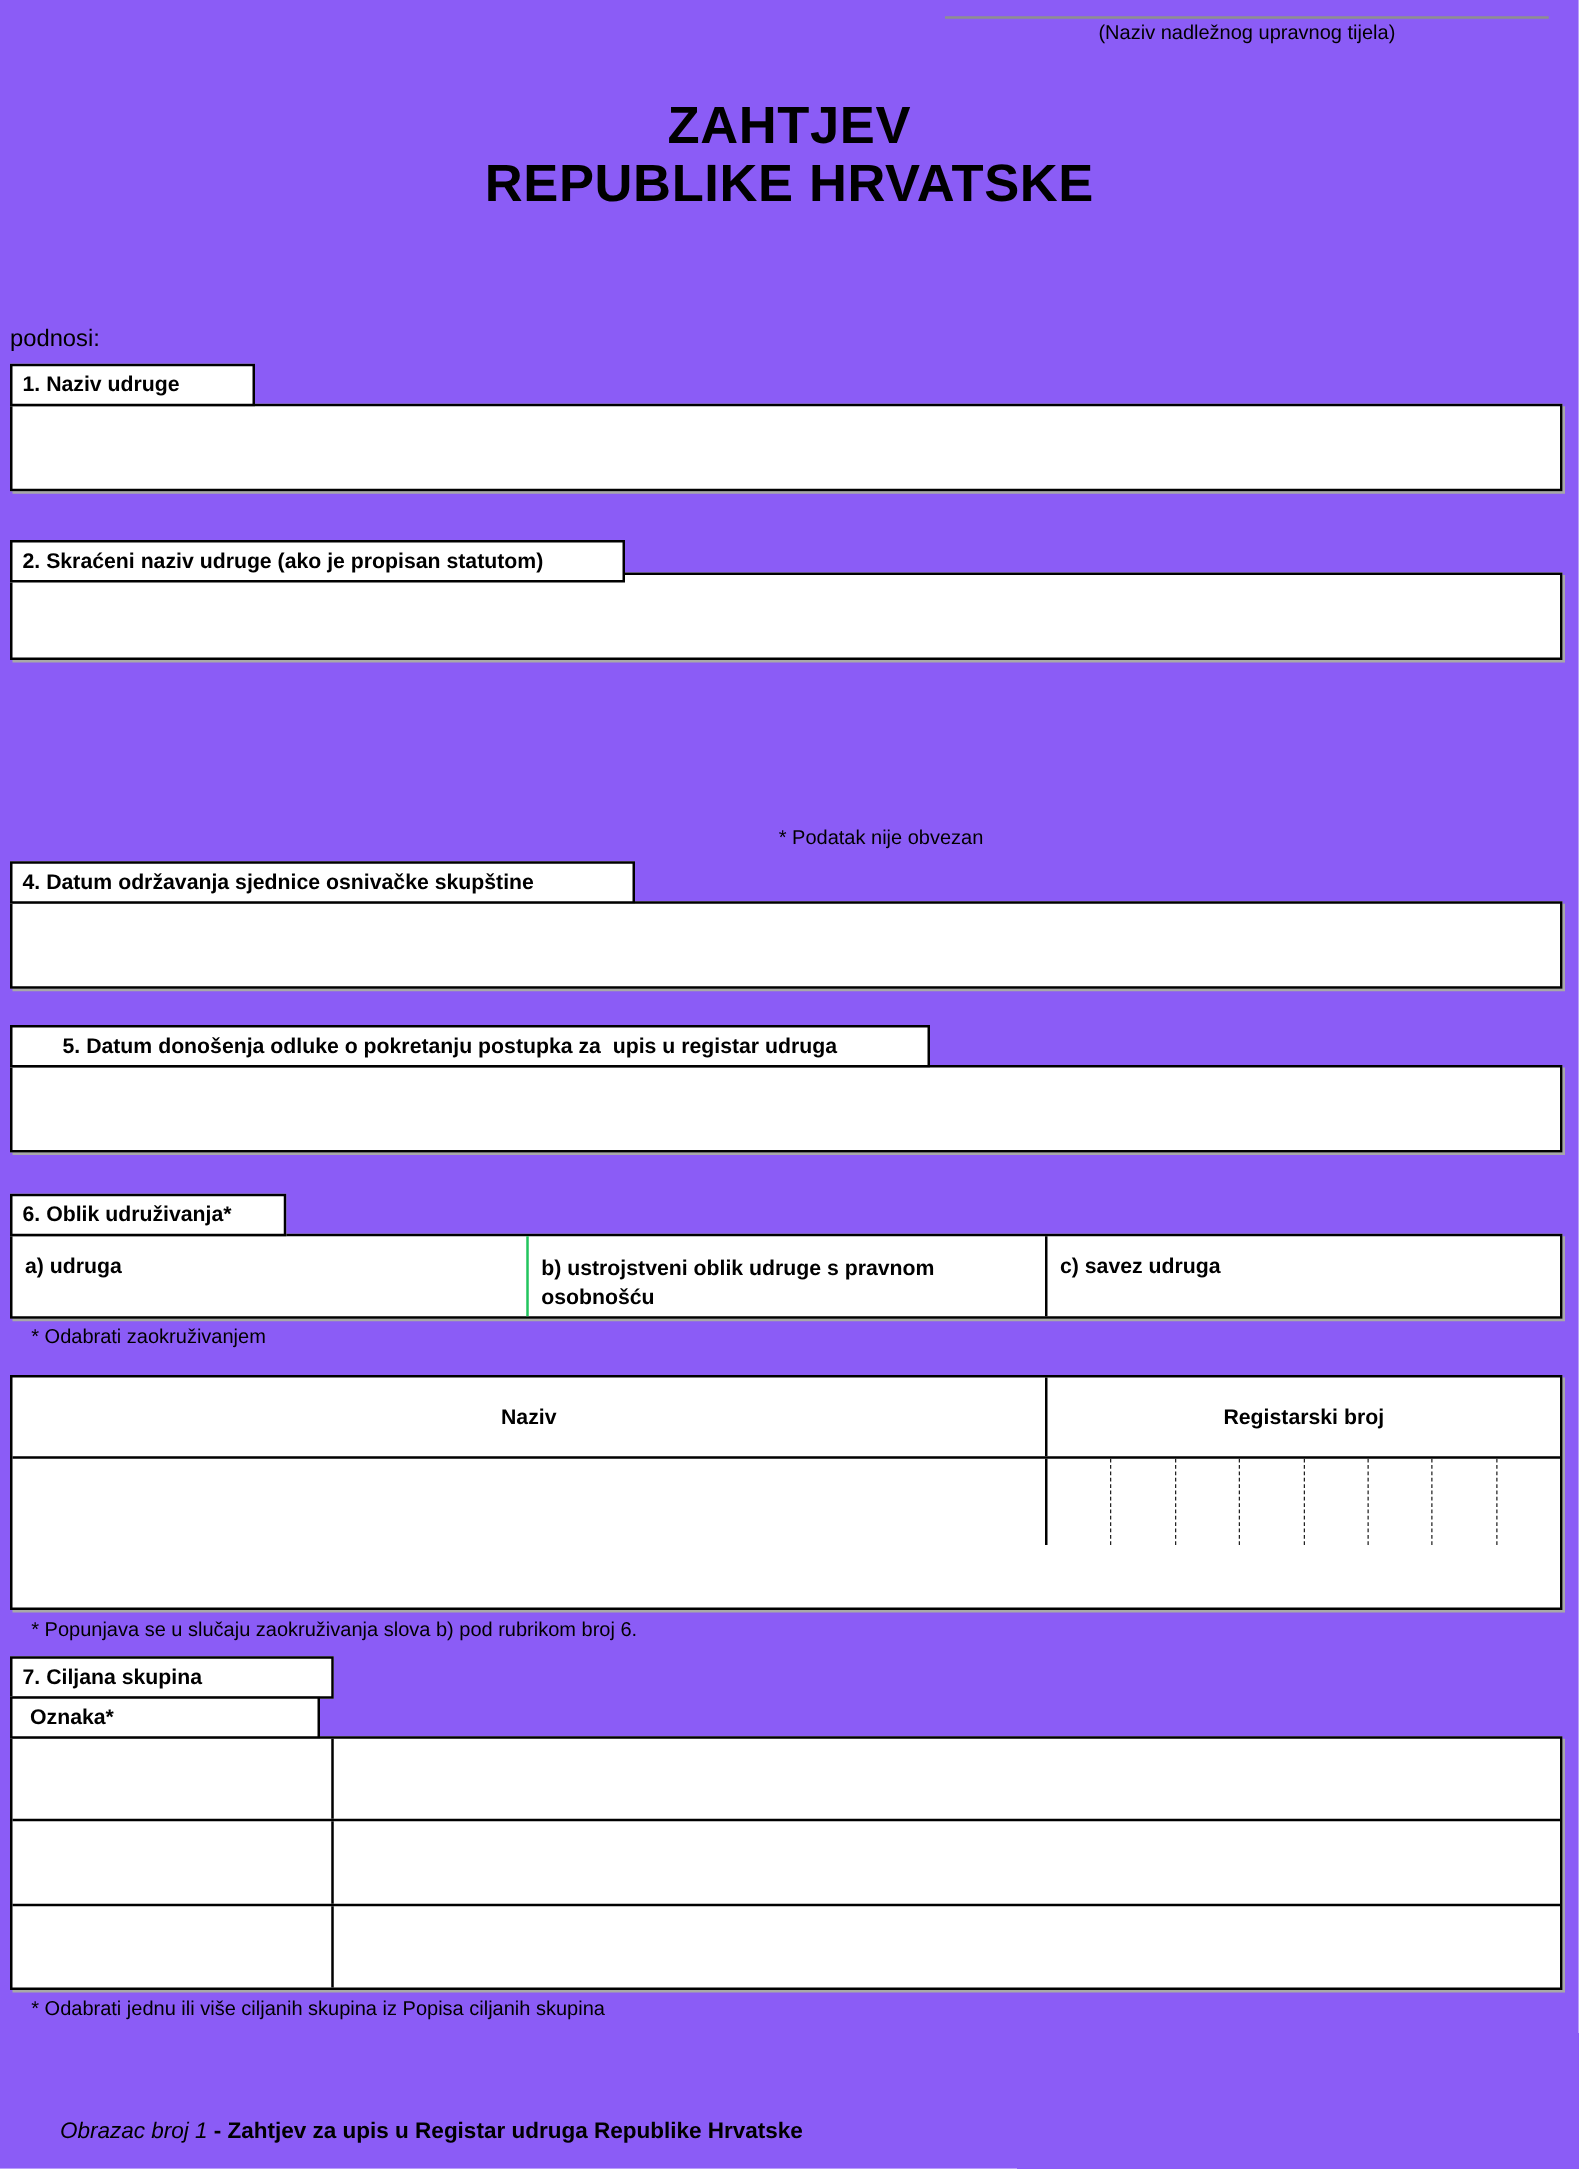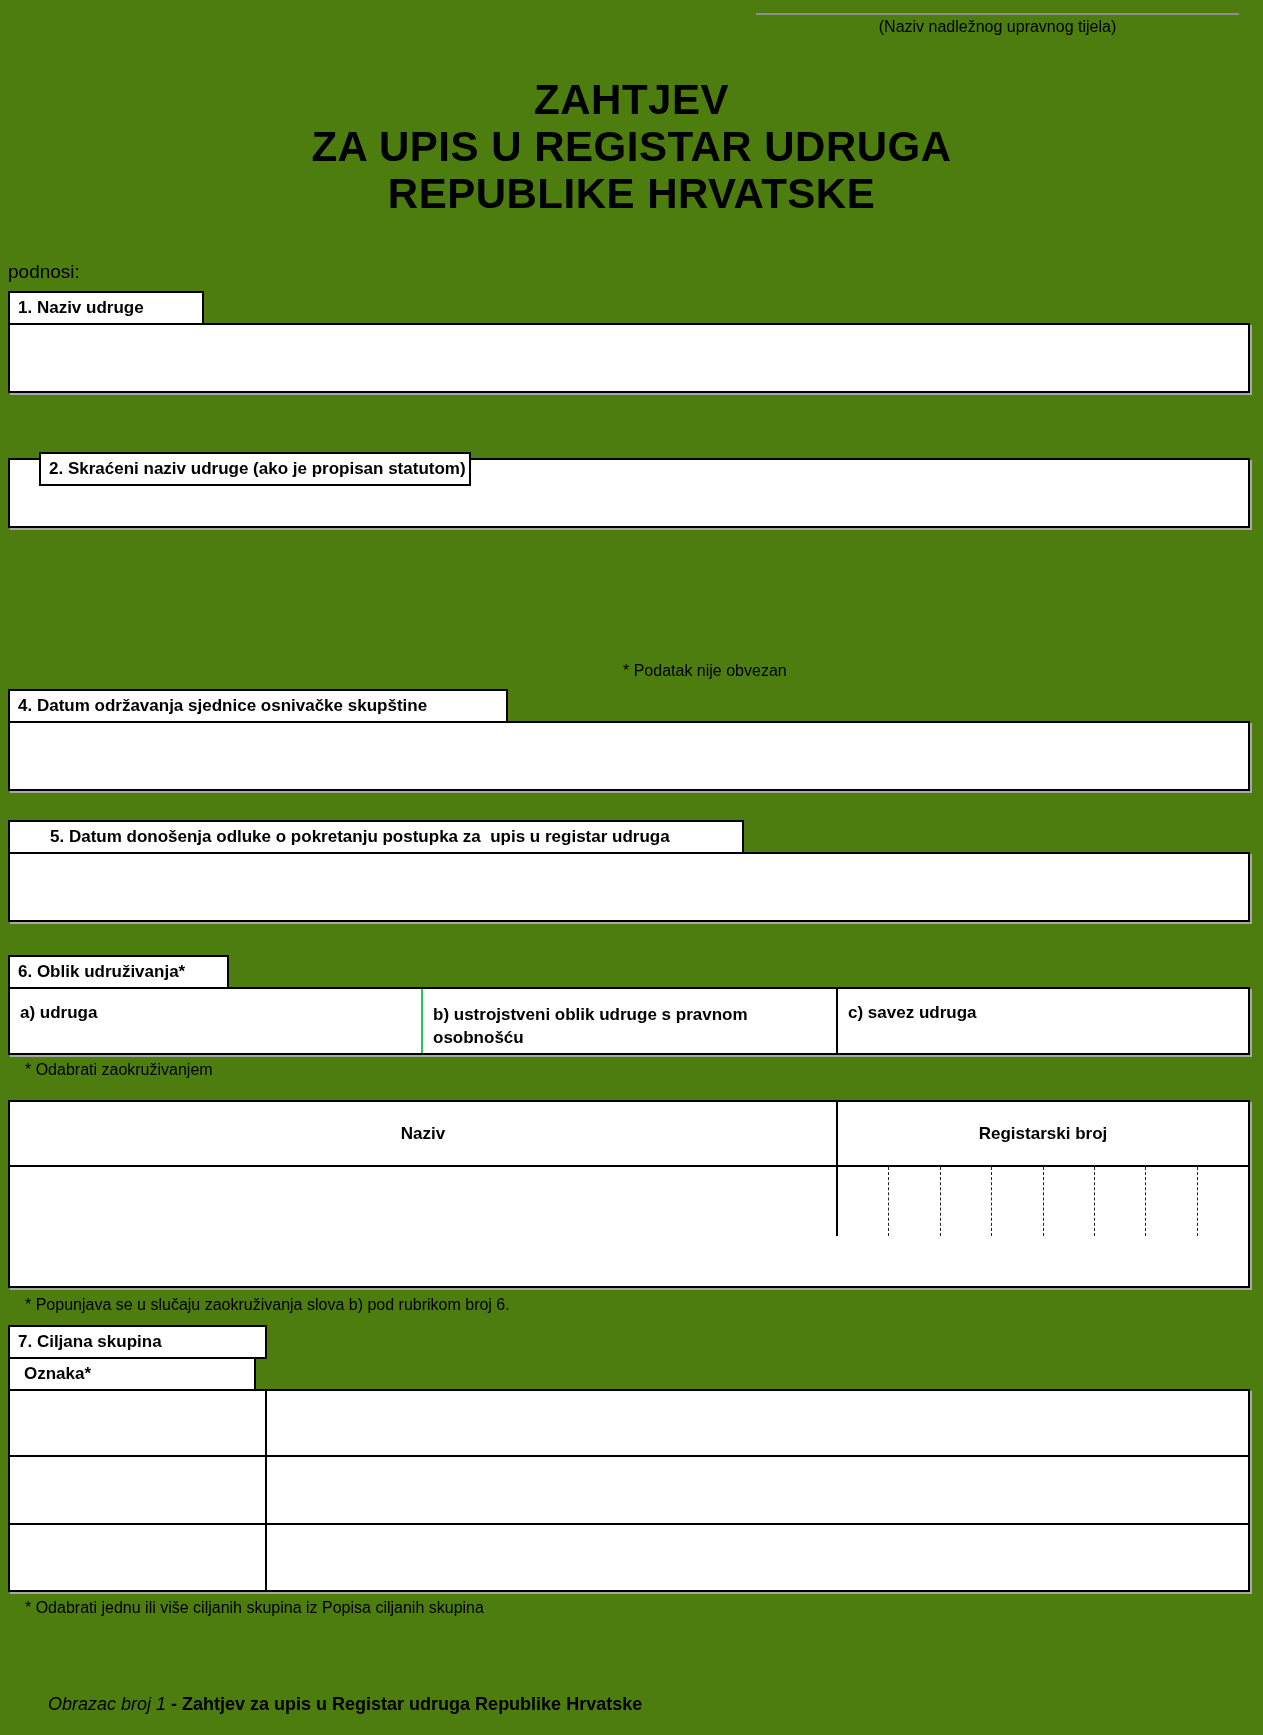--- a/index.html
+++ b/index.html
@@ -1,20 +1,20 @@
 <!DOCTYPE html>
 <html><head>
 <meta charset="utf-8">
 <style>
   html,body{margin:0;padding:0;background:#ffffff;}
   .page{
     position:relative;
     width:1263px;
     height:1735px;
-    background:#4d7c0f;
+    background:#8b5cf6;
     font-family:"Liberation Sans", sans-serif;
     color:#000;
     overflow:hidden;
   }
   
   .tab{
     position:absolute;box-sizing:border-box;
     height:34px;line-height:30px;
     border:2px solid #000;background:#fff;
     font-weight:bold;font-size:17px;
@@ -50,30 +50,29 @@
 </head>
 <body>
 
 <div class="page">
 
   <div class="org-line"></div>
   <div class="org-label">(Naziv nadležnog upravnog tijela)</div>
 
   <div class="title-block">
     <div>ZAHTJEV</div>
-    <div>ZA UPIS U REGISTAR UDRUGA</div>
     <div>REPUBLIKE HRVATSKE</div>
   </div>
 
   <div class="podnosi">podnosi:</div>
 
   <div class="tab" style="left:8px;top:291px;width:196px;">1. Naziv udruge</div>
   <div class="fill" style="left:8px;top:323px;width:1242px;height:70px;"></div>
 
-  <div class="tab" style="left:8px;top:452px;width:432px;margin-left:31px;">2. Skraćeni naziv udruge (ako je propisan statutom)</div>
+  <div class="tab" style="left:8px;top:432px;width:492px;">2. Skraćeni naziv udruge (ako je propisan statutom)</div>
   <div class="fill" style="left:8px;top:458px;width:1242px;height:70px;"></div>
 
   <div class="note" style="left:623px;top:662px;">* Podatak nije obvezan</div>
 
   <div class="tab" style="left:8px;top:689px;width:500px;">4. Datum održavanja sjednice osnivačke skupštine</div>
   <div class="fill" style="left:8px;top:721px;width:1242px;height:70px;"></div>
 
   <div class="tab" style="left:8px;top:820px;width:736px;padding-left:40px;">5. Datum donošenja odluke o pokretanju postupka za  upis u registar udruga</div>
   <div class="fill" style="left:8px;top:852px;width:1242px;height:70px;"></div>
 

